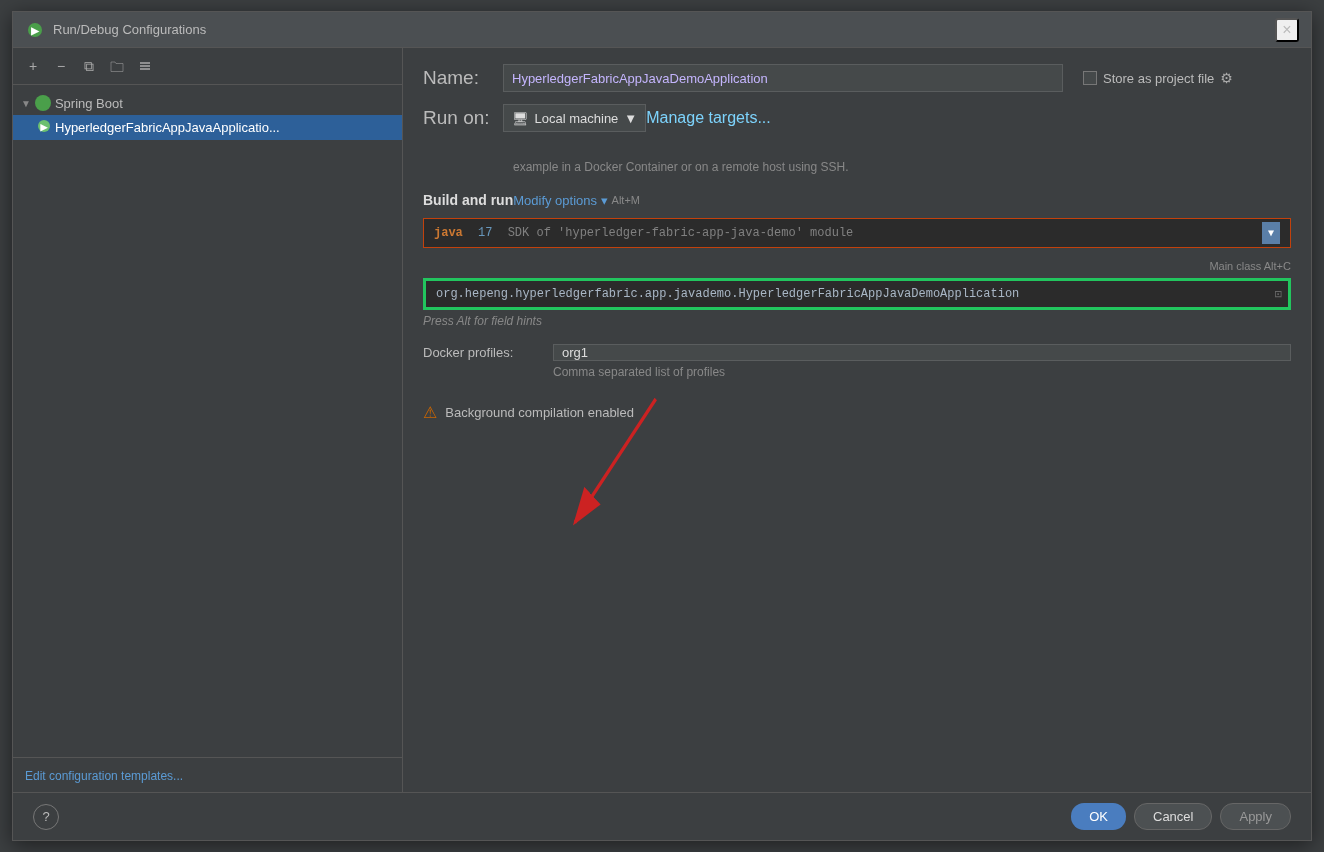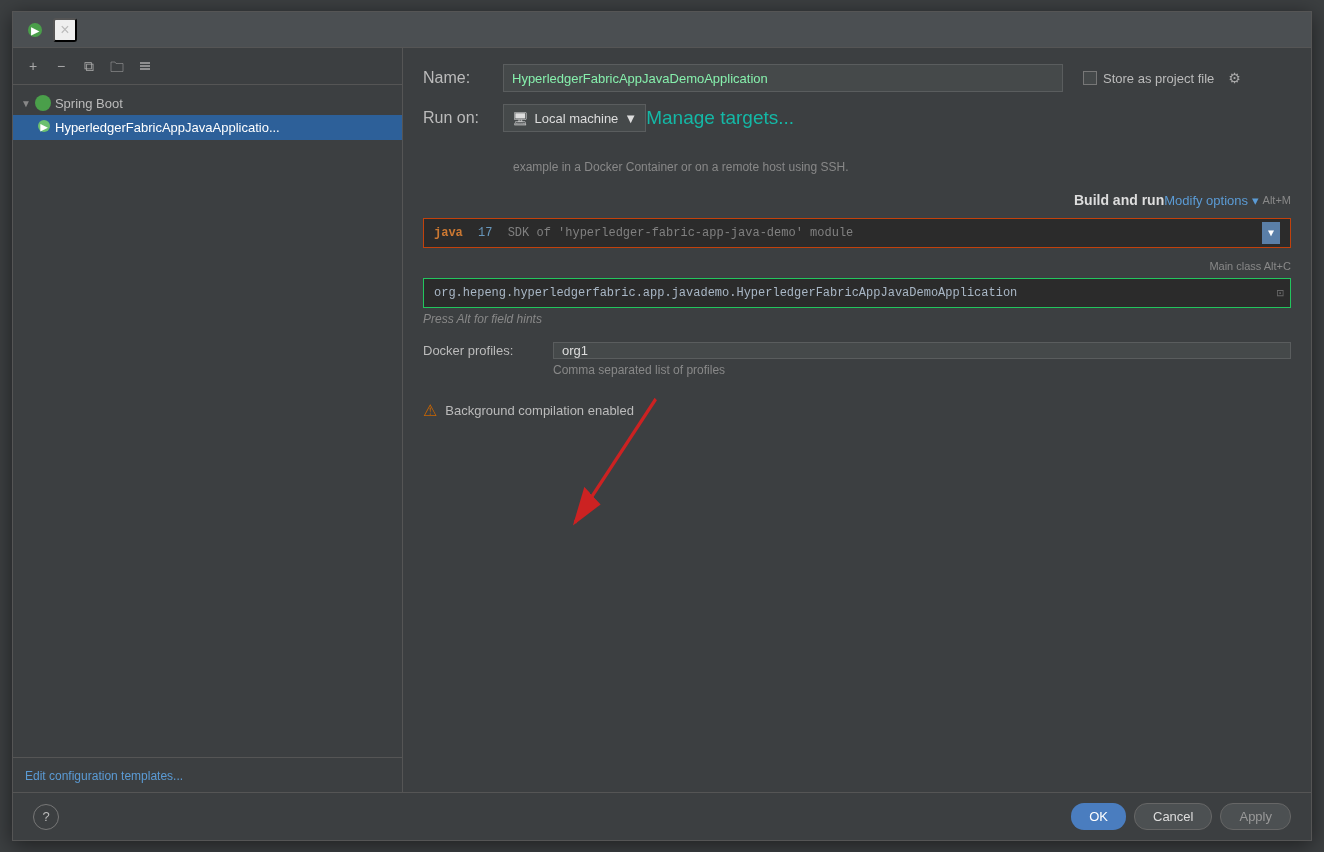--- a/index.html
+++ b/index.html
@@ -151,29 +151,29 @@
     .right-panel {
       flex: 1;
       display: flex;
       flex-direction: column;
       padding: 16px 20px;
       overflow-y: auto;
     }
 
     .form-label {
       color: #bbb;
-      font-size: 16px;
+      font-size: 19px;
       width: 80px;
       flex-shrink: 0;
     }
 
     .form-input {
       background: #45494a;
       border: 1px solid #5a5d5e;
-      color: #86efac;
+      color: #c4b5fd;
       font-size: 13px;
       padding: 4px 8px;
       flex: 1;
       height: 28px;
       outline: none;
     }
 
     .checkbox-label {
       display: flex;
       align-items: center;
@@ -211,38 +211,38 @@
       background: #45494a;
       border: 1px solid #5a5d5e;
       color: #ddd;
       font-size: 13px;
       padding: 3px 8px;
       height: 28px;
       cursor: pointer;
     }
 
     .manage-targets {
-      color: #14b8a6;
-      font-size: 19px;
+      color: #7dd3fc;
+      font-size: 16px;
       cursor: pointer;
       text-decoration: none;
     }
 
     .description-text {
       color: #888;
       font-size: 12px;
       line-height: 1.5;
       margin-left: 90px;
       margin-bottom: 16px;
     }
 
     .section-header {
       display: flex;
       align-items: center;
-      justify-content: flex-end;
+      justify-content: flex-start;
       margin-bottom: 10px;
     }
 
     .section-title {
       color: #ddd;
       font-size: 14px;
       font-weight: bold;
     }
 
     .modify-options {
@@ -269,21 +269,21 @@
       width: 100%;
       height: 30px;
       outline: none;
       margin-bottom: 4px;
       display: flex;
       align-items: center;
     }
 
     .code-field {
       background: #2b2b2b;
-      border: 1px solid #22c55e;
+      border: 3px solid #22c55e;
       color: #a9b7c6;
       font-family: 'Courier New', monospace;
       font-size: 12px;
       padding: 6px 10px;
       width: 100%;
       min-height: 30px;
       outline: none;
       margin-bottom: 4px;
       display: flex;
       align-items: center;
@@ -450,21 +450,21 @@
 
     .name-row {
       display: flex;
       align-items: center;
       margin-bottom: 12px;
     }
 
     .store-area {
       display: flex;
       align-items: center;
-      gap: 14px;
+      gap: 6px;
       margin-left: 20px;
     }
 
     .shortcut-block {
       display: flex;
       flex-direction: column;
       align-items: flex-end;
       gap: 2px;
     }
 
@@ -478,20 +478,21 @@
 
 <div class="dialog">
 
   <div class="title-bar">
     <div class="title-bar-icon">
       <svg width="16" height="16" viewBox="0 0 16 16">
         <circle cx="8" cy="8" r="7" fill="#4a9f4a"></circle>
         <text x="8" y="12" text-anchor="middle" font-size="10" fill="white" font-weight="bold">▶</text>
       </svg>
     </div>
+    <span class="title-bar-title">Run/Debug Configurations</span>
     <button class="title-bar-close">×</button>
   </div>
 
   <div class="content">
 
     <div class="left-panel">
       <div class="left-toolbar">
         <button class="toolbar-btn">+</button>
         <button class="toolbar-btn">−</button>
         <button class="toolbar-btn">⧉</button>

